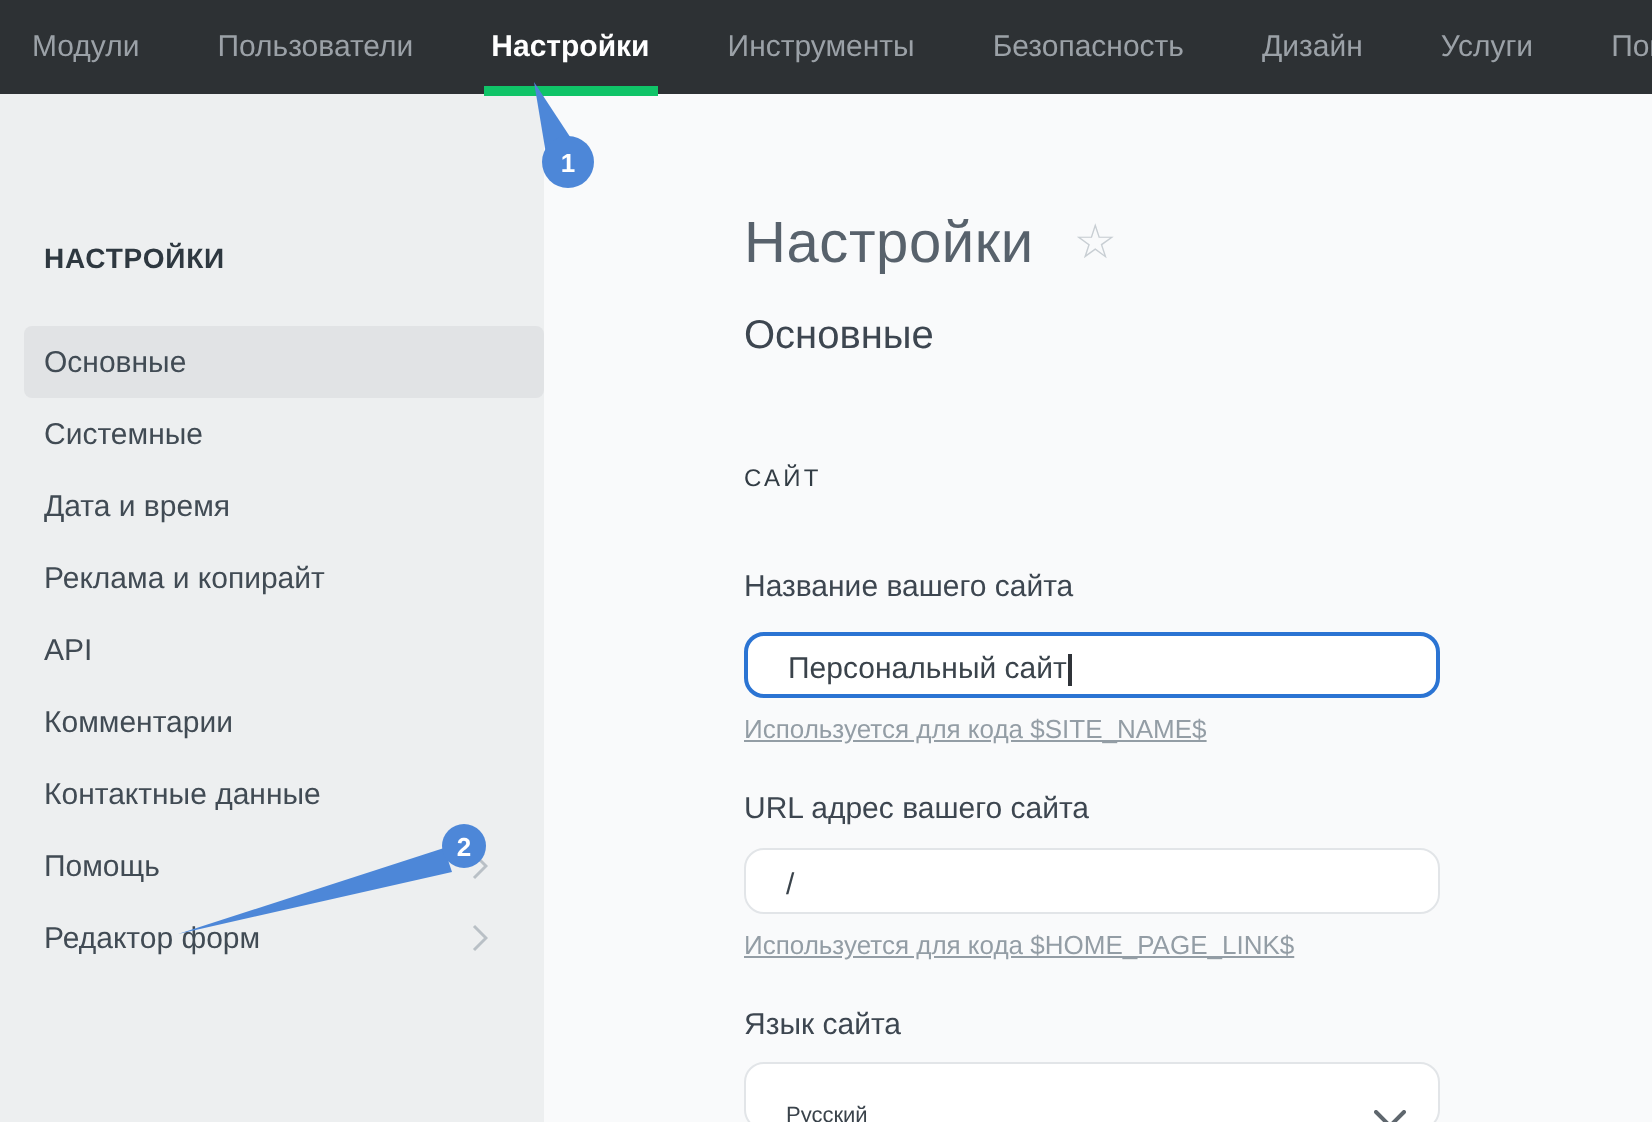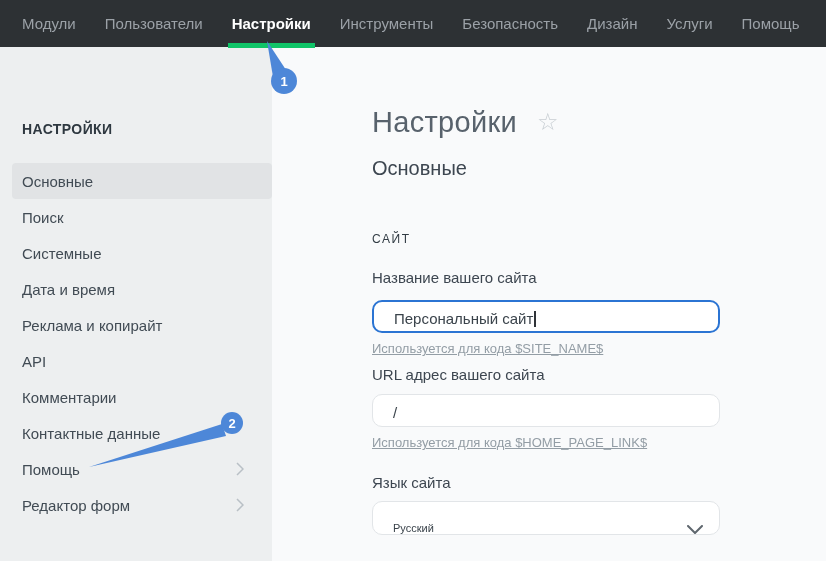--- a/index.html
+++ b/index.html
@@ -18,21 +18,21 @@
     background:var(--content-bg);
     overflow:hidden;
   }
   .app{position:relative;width:826px;height:561px;overflow:hidden;background:var(--content-bg);}
 
   
   header{
     position:relative;z-index:5;
     height:47px;background:var(--nav-bg);
     display:flex;align-items:center;
-    padding-left:22px;gap:29px;
+    padding-left:16px;gap:39px;
   }
   .nav-item{
     position:relative;
     font-size:15px;color:#9ba1a7;cursor:pointer;white-space:nowrap;
   }
   .nav-item.active{color:#ffffff;font-weight:bold;}
   .tab-underline{
     position:absolute;left:-4px;right:-4px;bottom:-16px;height:5px;
     background:var(--accent-green);
   }
@@ -72,23 +72,23 @@
     margin-left:20px;font-size:24px;color:#c8ced3;line-height:24px;cursor:pointer;
   }
   .subtitle{
     margin-top:16px;font-size:20px;font-weight:400;color:#3d4650;line-height:26px;
   }
   .section-heading{
     margin-top:50px;font-size:12px;font-weight:normal;color:#323c44;
     letter-spacing:1.6px;line-height:16px;
   }
   .field-label{
-    display:block;margin-top:22px;font-size:15px;color:#3d4650;line-height:18px;
-  }
-  .field-label.l2{margin-top:10px;}
+    display:block;margin-top:38px;font-size:15px;color:#3d4650;line-height:18px;
+  }
+  .field-label.l2{margin-top:24px;}
   .field-label.l3{margin-top:24px;}
   .fake-input{
     margin-top:13px;width:348px;height:33px;
     background:#ffffff;border-radius:10px;
     display:flex;align-items:center;
     padding:4px 16px 0 20px;
     font-size:15px;color:#3a434b;cursor:text;
   }
   .fake-input.focused{border:2px solid var(--focus-border);}
   .fake-input.normal{border:1px solid #e2e5e8;margin-top:10px;}
@@ -132,23 +132,20 @@
     <div class="nav-item">Дизайн</div>
     <div class="nav-item">Услуги</div>
     <div class="nav-item">Помощь</div>
   </header>
 
   <aside>
     <h2 class="side-heading">НАСТРОЙКИ</h2>
     <ul class="side-list">
       <li class="side-item active">
         <span>Основные</span>
-      </li>
-      <li class="side-item">
-        <span>Поиск</span>
       </li>
       <li class="side-item">
         <span>Системные</span>
       </li>
       <li class="side-item">
         <span>Дата и время</span>
       </li>
       <li class="side-item">
         <span>Реклама и копирайт</span>
       </li>

